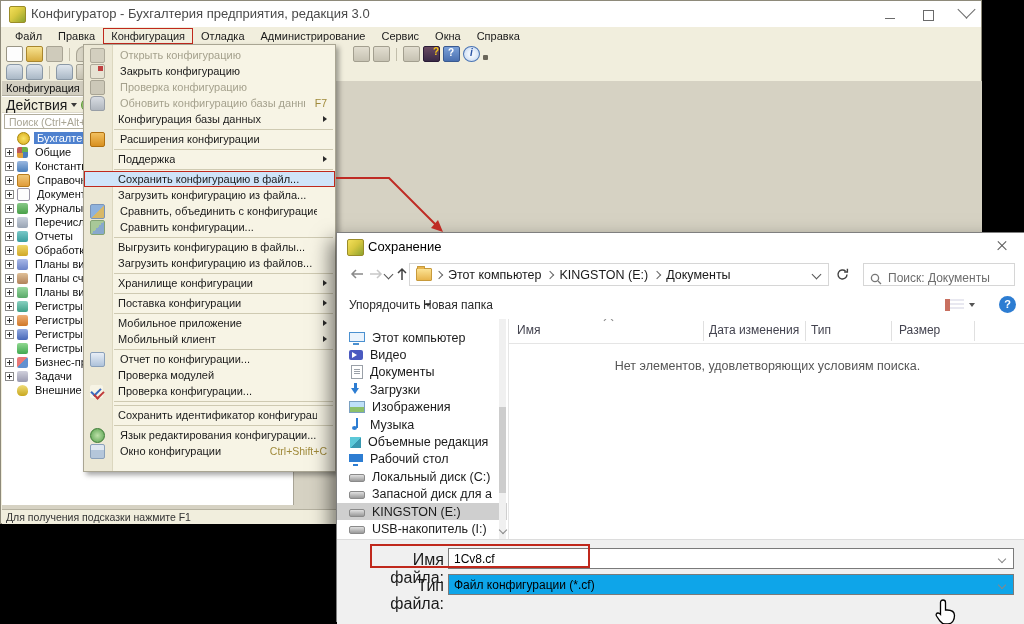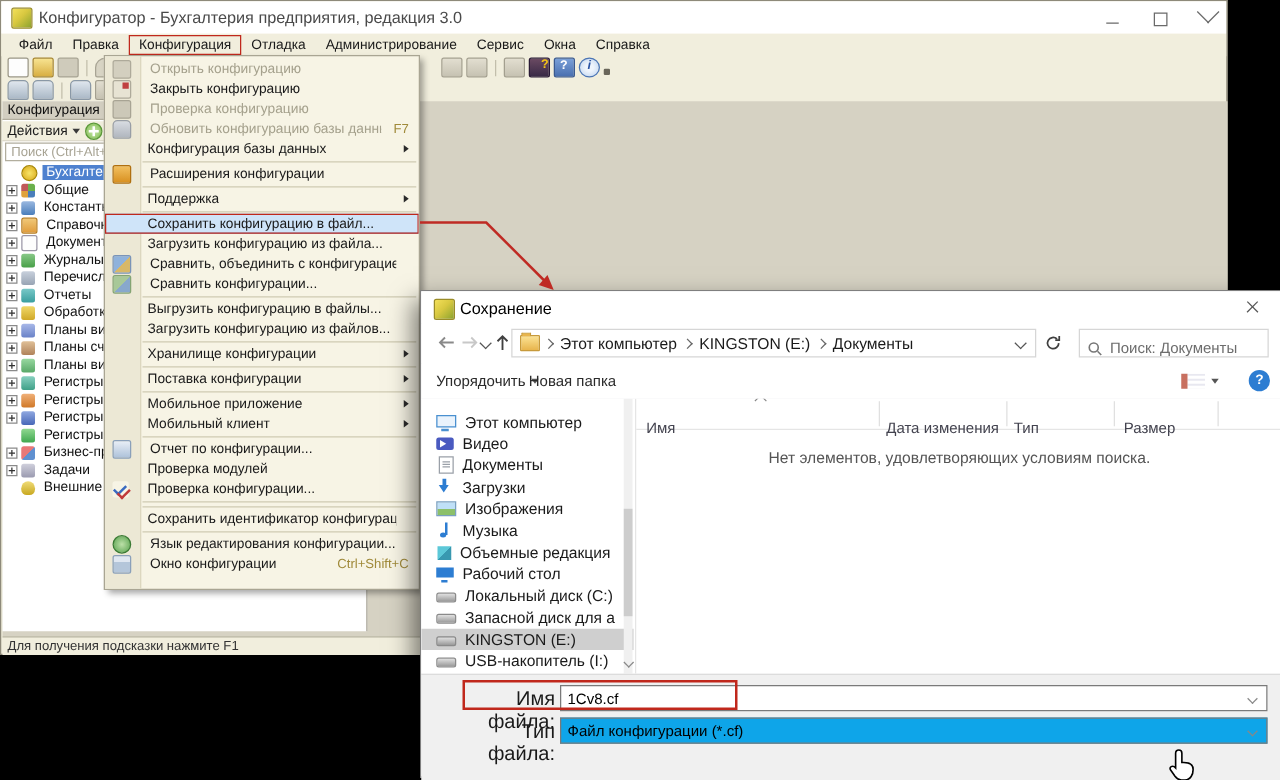--- a/index.html
+++ b/index.html
@@ -35,21 +35,21 @@
   .ti-book{background:linear-gradient(#7aa0d8,#4a70b0);border:1px solid #3a5a90;position:relative;}
   .ti-book::after{content:"?";position:absolute;left:4px;top:0px;color:#fff;font-size:10px;font-weight:bold;}
   .ti-info{background:radial-gradient(#eef4fc 30%,#bcd2ee);border:1px solid #4a74b4;border-radius:50%;position:relative;}
   .ti-info::after{content:"i";position:absolute;left:6px;top:0px;color:#2a54a4;font-size:10px;font-weight:bold;font-style:italic;}
   .ti-dot{width:5px;height:5px;background:#6a665a;border-radius:1px;margin-top:6px;}
   
   #mdi{left:1px;top:80px;width:980px;height:428px;background:#d6d2c3;}
   #cfg-panel{left:1px;top:80px;width:292px;height:424px;background:#fff;border-right:1px solid #a8a496;box-sizing:border-box;}
   #cfg-header{left:0;top:0;width:100%;height:15px;background:#d2cec0;border-bottom:1px solid #b2ae9e;font-size:11px;color:#111;padding:1px 0 0 4px;box-sizing:border-box;}
   #cfg-actions{left:0;top:16px;width:100%;height:16px;background:#f1eedd;display:flex;align-items:center;gap:4px;padding-left:4px;box-sizing:border-box;border-bottom:1px solid #dedacb;}
-  #cfg-actions .lbl{font-size:11px;color:#1a1a1a;}
+  #cfg-actions .lbl{font-size:14px;color:#1a1a1a;}
   .chev-d{width:0;height:0;border-left:3.5px solid transparent;border-right:3.5px solid transparent;border-top:4px solid #3a3a3a;display:inline-block;}
   .act-add{width:12px;height:12px;border-radius:50%;background:radial-gradient(#cdeab0,#7ab84a);border:1px solid #5a9838;position:relative;}
   .act-add::after{content:"";position:absolute;left:5px;top:2px;width:2px;height:8px;background:#fff;}
   .act-add::before{content:"";position:absolute;left:2px;top:5px;width:8px;height:2px;background:#fff;}
   .act-edit{width:11px;height:11px;background:linear-gradient(135deg,#f5d878 40%,#b89038);clip-path:polygon(80% 0,100% 20%,25% 95%,0 100%,5% 75%);}
   #cfg-search{left:2px;top:33px;width:286px;height:15px;background:#fff;border:1px solid #b2ae9e;font-size:10.5px;color:#a8a494;padding:1px 0 0 4px;box-sizing:border-box;}
   #cfg-tree{left:0;top:50px;width:292px;height:374px;overflow:hidden;}
   .tree-row{display:flex;align-items:center;height:14px;padding-left:3px;font-size:11px;color:#111;white-space:nowrap;}
   .tree-row .exp{visibility:hidden;width:9px;height:9px;border:1px solid #8a8a8a;background:#fff;box-sizing:border-box;position:relative;flex:0 0 auto;margin-right:3px;}
   .tree-row.expand .exp{visibility:visible;}
@@ -156,21 +156,21 @@
   .sic-desktop{background:#2d7dd2;height:8px;margin-top:-2px;}
   .sic-desktop::after{content:"";position:absolute;left:4px;bottom:-4px;width:5px;height:2px;background:#2d7dd2;}
   .sic-drive{background:linear-gradient(#e0e0e0,#9a9a9a);height:6px;margin-top:2px;border-radius:2px;border:1px solid #8a8a8a;}
   #sb-scroll{left:162px;top:0;width:7px;height:220px;background:#f0f0f0;}
   #sb-thumb{left:0;top:88px;width:7px;height:86px;background:#cdcdcd;}
   #sb-down{left:1px;top:208px;}
   .chev-dn-s{width:5px;height:5px;border-right:1.3px solid #888;border-bottom:1.3px solid #888;transform:rotate(45deg);display:inline-block;}
   #dlg-sep-v{left:171px;top:0;width:1px;height:220px;background:#e5e5e5;}
   
   #list-header{left:172px;top:0;width:517px;height:24px;border-bottom:1px solid #e5e5e5;}
-  .col-h{top:16px;font-size:12px;color:#43434f;white-space:nowrap;}
+  .col-h{top:4px;font-size:12px;color:#43434f;white-space:nowrap;}
   .col-sep{top:2px;width:1px;height:20px;background:#e0e0e0;}
   #sort-chev{left:96px;top:-2px;width:6px;height:6px;border-left:1.3px solid #888;border-top:1.3px solid #888;transform:rotate(45deg);}
   #empty-msg{left:172px;top:40px;width:517px;text-align:center;font-size:12.5px;color:#555;}
   
   #dlg-footer{left:0;top:306px;width:689px;height:84px;background:#f0f0f0;border-top:1px solid #dcdcdc;}
   .f-label{font-size:16px;color:#1a1a1a;text-align:right;width:71px;left:36px;}
   #fname-label{top:11px;} #ftype-label{top:37px;}
   .f-field{left:111px;width:566px;height:21px;border:1px solid #7a7a7a;box-sizing:border-box;display:flex;align-items:center;padding-left:5px;font-size:12px;color:#000;}
   #fname-field{top:8px;background:#fff;}
   #ftype-field{top:34px;background:#0ea5e9;}

